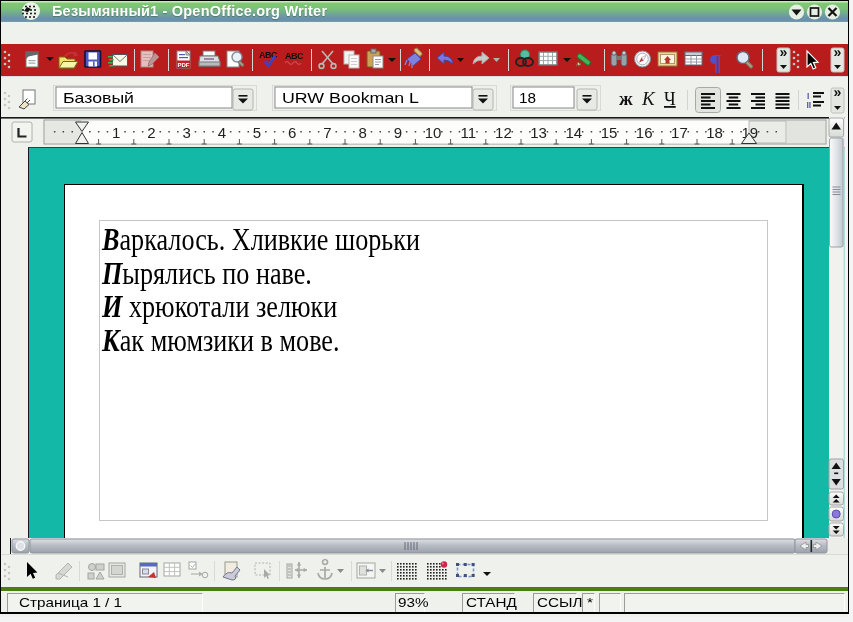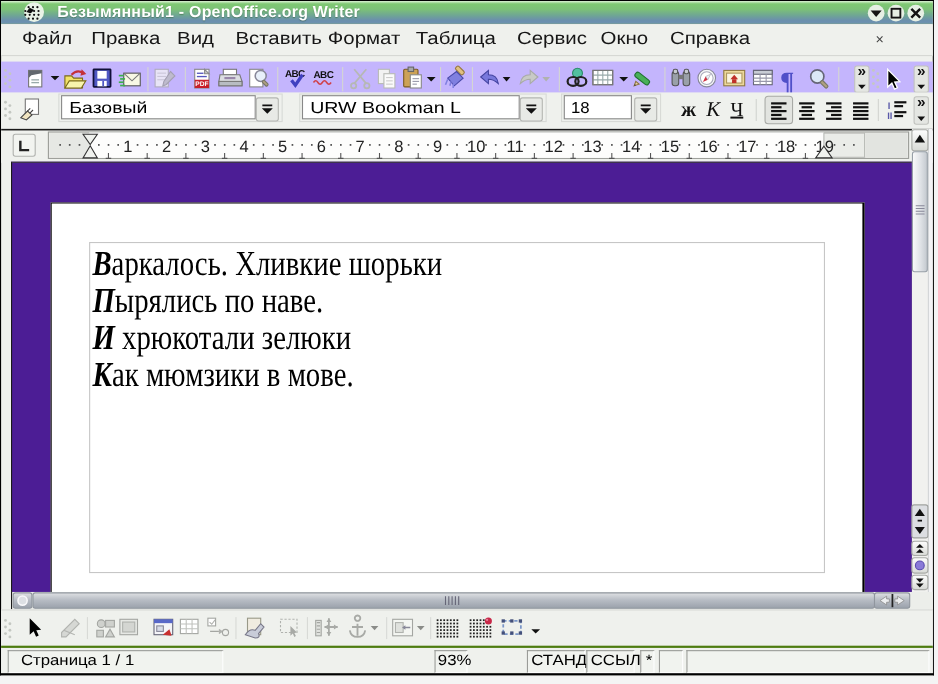--- a/index.html
+++ b/index.html
@@ -11,33 +11,33 @@
   
   #title{position:absolute;left:0;top:0;width:847px;height:21px;
     background:linear-gradient(to bottom,#d9f2d1 0%,#7fc873 12%,#7cc177 35%,#6fa694 62%,#6b90ac 82%,#6b90b0 92%,#7b9f97 100%);}
   #title .txt{position:absolute;left:51px;top:2px;font-size:14.5px;font-weight:bold;color:#fff;
     letter-spacing:0.2px; text-shadow:0 1px 1px rgba(40,80,40,.45);}
   
   #menu{position:absolute;left:0;top:21px;width:847px;height:28px;
     background:#eff1ed;border-bottom:1px solid #d6d8d4;}
   #menu span{position:absolute;top:5px;font-size:16px;color:#161616;transform:scaleX(1.16);transform-origin:0 50%;}
   
-  #tb1{position:absolute;left:0;top:55px;width:847px;height:32px;background:#c4b5fd;
+  #tb1{position:absolute;left:0;top:43px;width:847px;height:32px;background:#b91c1c;
        border-bottom:1px solid #dadcd8;}
   #tb2{position:absolute;left:0;top:83px;width:847px;height:33px;background:#eff1ed;
        border-bottom:1px solid #aaaca8;text-decoration:underline;}
   
   #rulerrow{position:absolute;left:0;top:116px;width:847px;height:31px;background:#eff1ed;}
   
-  #doc{position:absolute;left:9px;top:146px;width:818px;height:392px;background:#4c1d95;
+  #doc{position:absolute;left:27px;top:146px;width:818px;height:392px;background:#14b8a6;
        border-left:1px solid #1a1a1a;border-top:1px solid #3c3c3c;border-right:1px solid #3c3c3c;overflow:hidden;}
   #page{position:absolute;background:#fff;}
   
   #status{position:absolute;left:0;top:586px;width:847px;height:26px;background:#eff1ed;
-     border-top:2px solid #4d7c0f;}
+     border-top:4px solid #4d7c0f;}
   .sf{position:absolute;top:2px;height:19px;background:#f1f3ef;
       border:1px solid #9a9c98;border-bottom-color:#fdfdfd;border-right-color:#fdfdfd;
       font-size:13.5px;color:#000;}
   .sf i{font-style:normal;position:absolute;top:1px;white-space:nowrap;transform:scaleX(1.13);transform-origin:0 50%;}
 </style>
 </head>
 <body>
 <div id="w">
  <div id="win">
   <div id="title">
@@ -63,32 +63,20 @@
       </g>
       <g>
         <circle cx="795.5" cy="11" r="7.6" fill="#e6efe4"></circle>
         <polygon points="790.5,8.5 800.5,8.5 795.5,14.5" fill="#141414"></polygon>
         <circle cx="813.5" cy="11" r="7.6" fill="#e6efe4"></circle>
         <rect x="809.5" y="7" width="8" height="8" fill="none" stroke="#141414" stroke-width="1.7"></rect>
         <circle cx="831.5" cy="11" r="7.6" fill="#e6efe4"></circle>
         <path d="M827.5,7 l8,8 M835.5,7 l-8,8" stroke="#141414" stroke-width="2.2"></path>
       </g>
     </svg>
-  </div>
-  <div id="menu">
-    <span style="left:19px">Файл</span>
-    <span style="left:82px">Правка</span>
-    <span style="left:160px">Вид</span>
-    <span style="left:213px">Вставить</span>
-    <span style="left:297px">Формат</span>
-    <span style="left:377px">Таблица</span>
-    <span style="left:469px">Сервис</span>
-    <span style="left:545px">Окно</span>
-    <span style="left:608px">Справка</span>
-    <span style="left:795px;top:6px;color:#444;font-size:13px;transform:none;">×</span>
   </div>
   <div id="tb1">
   <svg width="847" height="32" style="position:absolute;left:0;top:0">
 
     <g fill="#c4c8c2">
             <circle cx="4" cy="8" r="1.3"></circle>
             <circle cx="8" cy="11" r="1.3"></circle>
             <circle cx="4" cy="14" r="1.3"></circle>
             <circle cx="8" cy="17" r="1.3"></circle>
             <circle cx="4" cy="20" r="1.3"></circle>
@@ -787,21 +775,21 @@
   <div id="status">
     <div class="sf" style="left:6px;width:194px;">
           <i style="left:11px">Страница 1 / 1</i>
         </div>
     <div class="sf" style="left:394px;width:28px;text-align:left;">
           <i style="left:2px">93%</i>
         </div>
     <div class="sf" style="left:429px;width:36px;margin-top:40px;">
           <i style="left:4px">ВСТ</i>
         </div>
-    <div class="sf" style="left:478px;width:51px;text-align:right;">
+    <div class="sf" style="left:461px;width:51px;text-align:right;">
           <i style="left:3px">СТАНД</i>
         </div>
     <div class="sf" style="left:532px;width:42px;text-align:right;">
           <i style="left:3px">ССЫЛ</i>
         </div>
     <div class="sf" style="left:581px;width:11px;">
           <i style="left:3.5px">*</i>
         </div>
     <div class="sf" style="left:598px;width:20px;"></div>
     <div class="sf" style="left:623px;width:219px;"></div>

